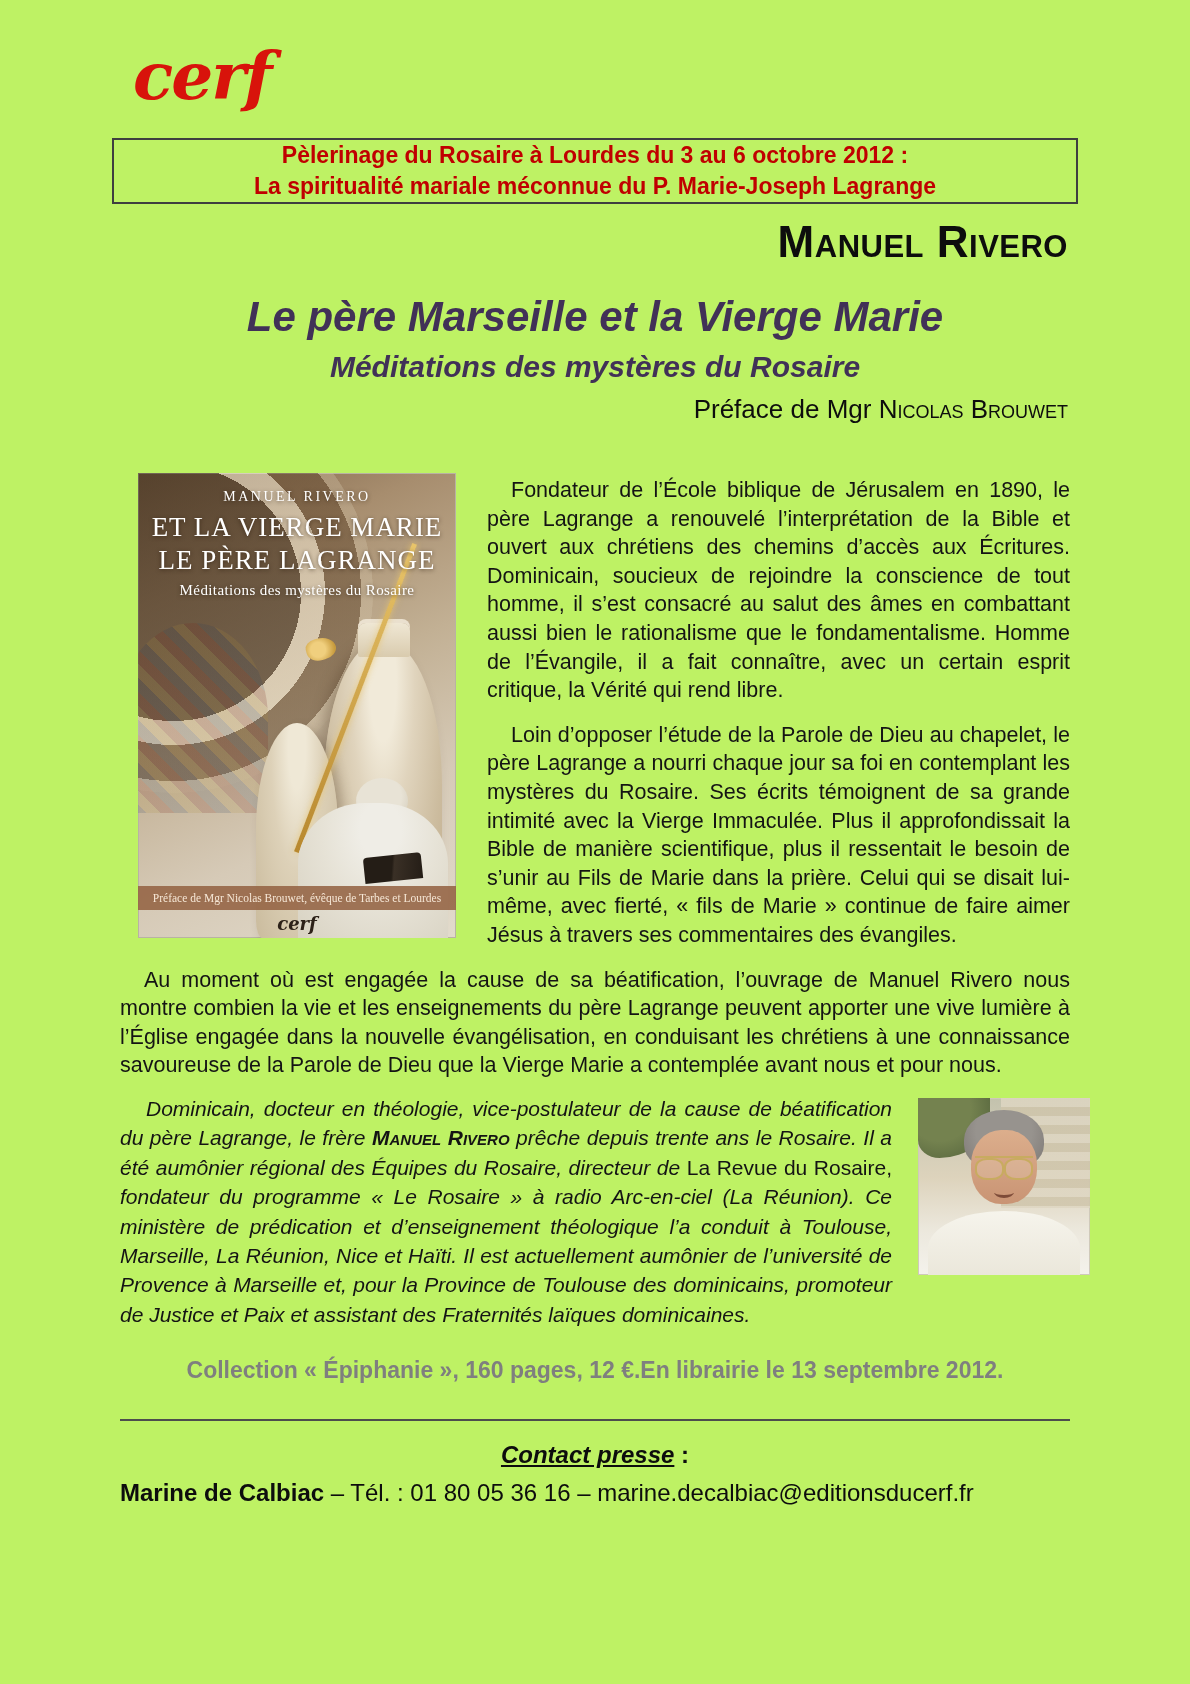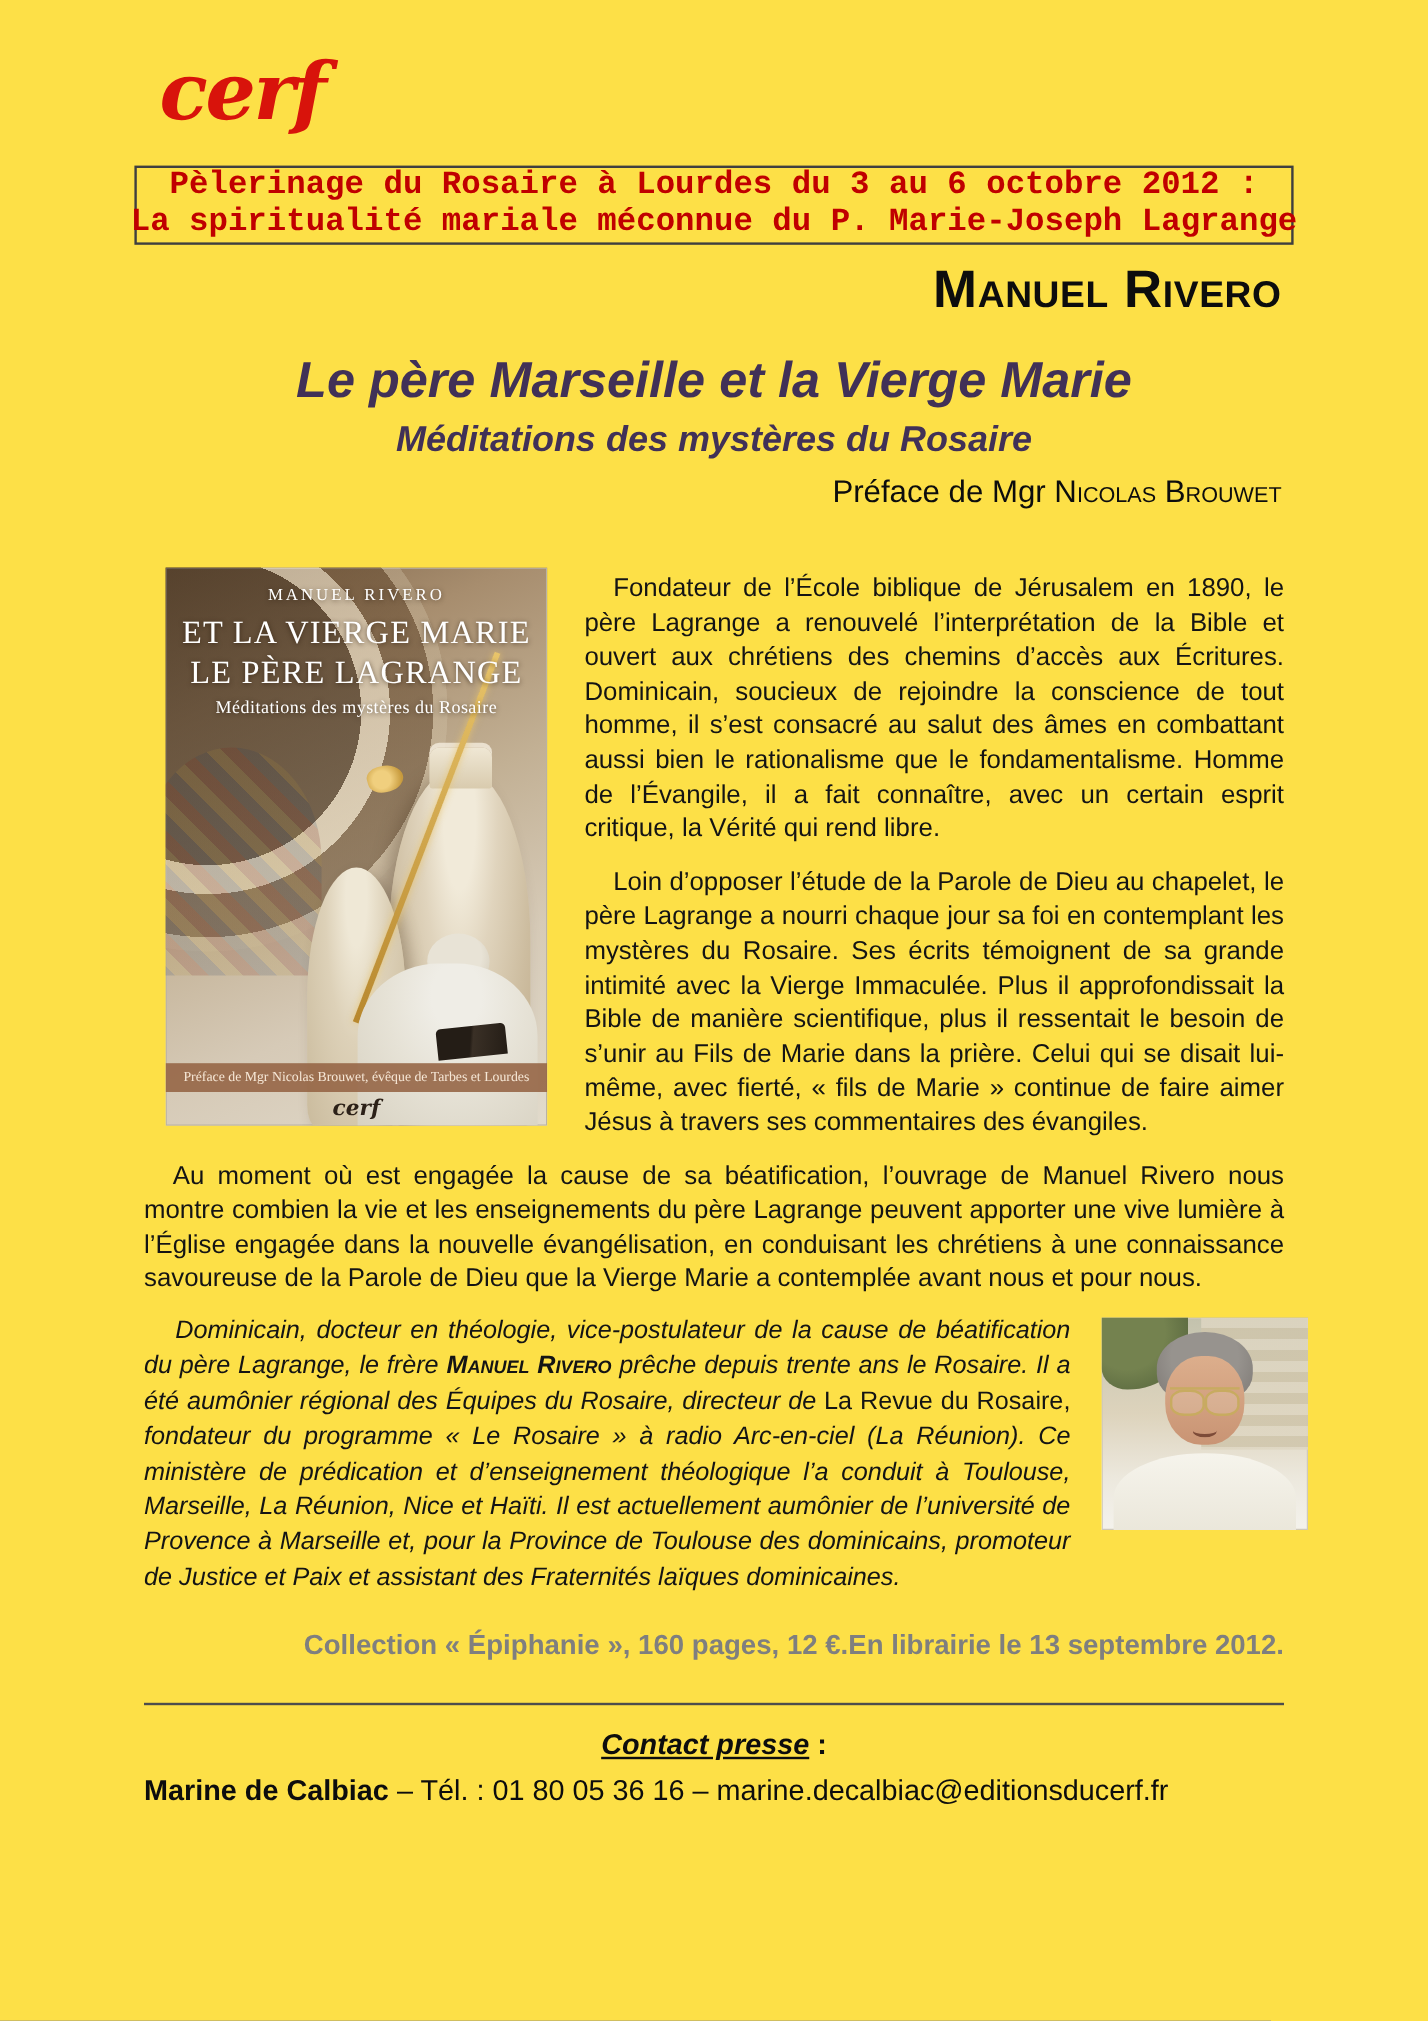--- a/index.html
+++ b/index.html
@@ -1,36 +1,36 @@
 <!DOCTYPE html>
 <html><head>
 <meta charset="utf-8">
 <style>
   html,body { margin:0; padding:0; background:#888; }
   .page {
     position:relative; width:1190px; height:1684px; margin:0 auto;
-    background:#fde047; overflow:hidden;
+    background:#bef264; overflow:hidden;
     font-family:"Liberation Sans", sans-serif; color:#111;
     box-sizing:border-box;
   }
 
   
   .logo {
     position:absolute; left:133px; top:40px;
     font-family:"DejaVu Serif", serif; font-style:italic; font-weight:bold;
     font-size:66px; line-height:1.1; color:#d8130b; letter-spacing:-2px;
   }
   .banner {
     position:absolute; left:112px; right:112px; top:138px; height:62px;
     border:2px solid #3f3f3f; display:flex; flex-direction:column;
     justify-content:center; align-items:center;
   }
   .banner-line {
-    color:#c00000; font-weight:bold; font-size:27px; line-height:31px;
-    text-align:left; white-space:nowrap;font-family:Liberation Mono, monospace;
+    color:#c00000; font-weight:bold; font-size:23px; line-height:31px;
+    text-align:left; white-space:nowrap;
   }
 
   .author-heading {
     position:absolute; top:218px; left:120px; right:122px;
     text-align:right; font-variant:small-caps; font-weight:bold;
     font-size:44px; line-height:48px; color:#0d0d0d; letter-spacing:0.5px;
   }
   .book-title {
     position:absolute; top:292px; left:120px; right:120px;
     text-align:center; font-style:italic; font-weight:bold;
@@ -183,21 +183,21 @@
     font-style:italic; color:#141414; text-indent:26px; margin:0;
   }
   .seg-italic { font-style:italic; }
   .seg-roman { font-style:normal; }
   .seg-bold { font-weight:bold; }
   .seg-italic-bold-sc { font-style:italic; font-weight:bold; font-variant:small-caps; }
   .seg-normal { }
 
   
   .pub-row {
-    clear:both; display:flex; justify-content:flex-end;
+    clear:both; display:flex; justify-content:center;
     margin-top:26px; color:#7f7f7f; font-weight:bold; font-size:23px; line-height:30px;
   }
   .divider { margin-top:34px; border-top:2px solid #4d4d4d; height:0; }
   .contact-heading {
     margin-top:18px; text-align:center; font-weight:bold; font-size:24px; line-height:32px; color:#0d0d0d;
   }
   .contact-heading .ul { text-decoration:underline;font-style:italic; }
   .contact-line {
     margin-top:6px; text-align:left; font-size:24px; line-height:32px; color:#0d0d0d;
   }

